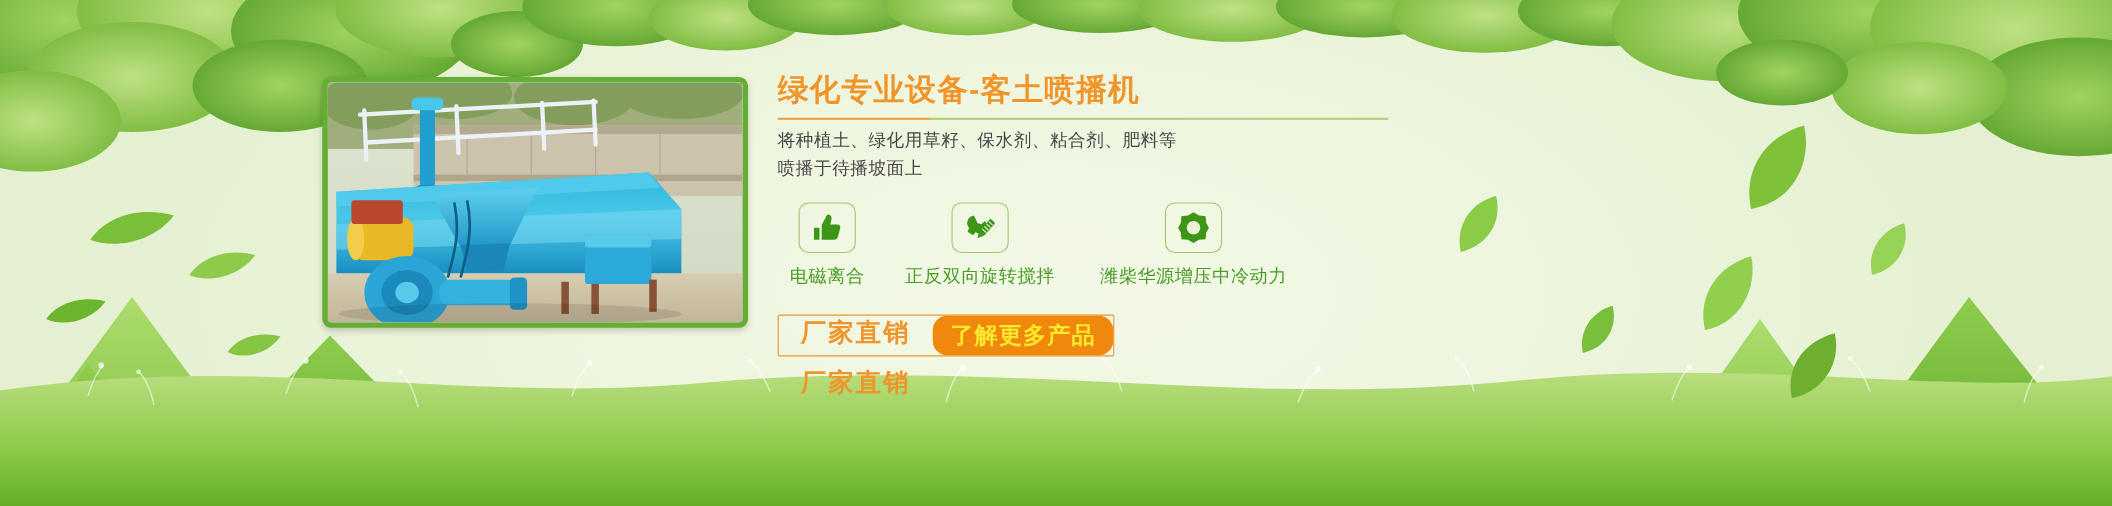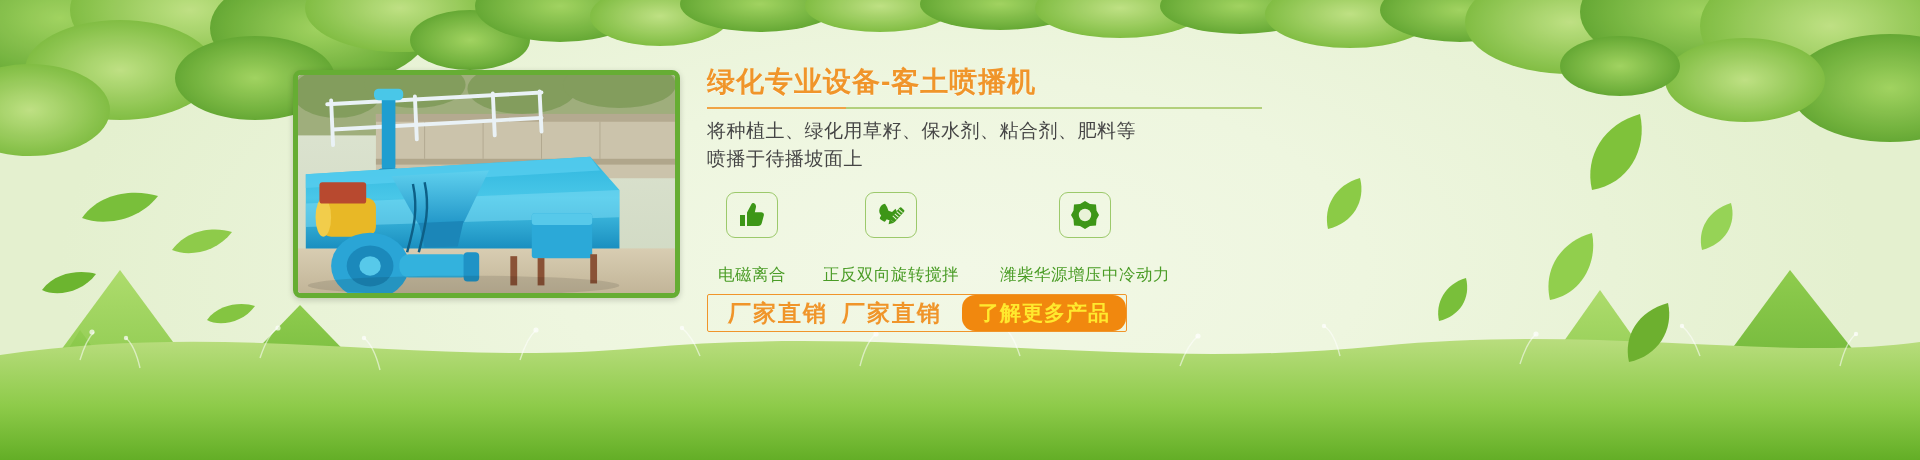--- a/index.html
+++ b/index.html
@@ -72,21 +72,21 @@
   .divider {
     margin-top: 9px;
     width: 555px;
     height: 2px;
     background: linear-gradient(to right, #f0952a 0%, #f0952a 25%, #a8c96a 25%, #a8c96a 100%);
     opacity: .85;
   }
 
   .subtitle {
     margin-top: 9px;
-    font-size: 19px;
+    font-size: 16px;
     color: #454545;
     line-height: 1.42;
     letter-spacing: .5px;
     white-space: nowrap;
   }
 
   
   .features {
     margin-top: 18px;
     position: relative;
@@ -102,21 +102,21 @@
     width: 52px; height: 46px;
     border: 1.6px solid #9cc96b;
     border-radius: 9px;
     display: flex;
     align-items: center;
     justify-content: center;
     margin: 0 auto;
     background: transparent;
   }
   .feature .f-label {
-    margin-top: 26px;
+    margin-top: 10px;
     font-size: 16.5px;
     color: #4a9c26;
     white-space: nowrap;
     letter-spacing: .5px;
   }
   .feature.f0 { left: 0;   width: 90px; }
   .feature.f0 .icon-box { margin-left: 19px; }
   .feature.f1 { left: 100px; width: 168px; }
   .feature.f2 { left: 278px; width: 200px; }
 
@@ -133,20 +133,21 @@
   .cta-slogan {
     display: flex;
     align-items: center;
     gap: 14px;
     padding: 0 20px;
     font-size: 23px;
     font-weight: bold;
     color: #f0952a;
     letter-spacing: 2px;
     white-space: nowrap;
+    flex-direction: column;
   }
   .cta-button {
     display: flex;
     align-items: center;
     justify-content: center;
     padding: 0 16px;
     background: #f1880e;
     color: #ffe92e;
     font-size: 21px;
     font-weight: bold;

